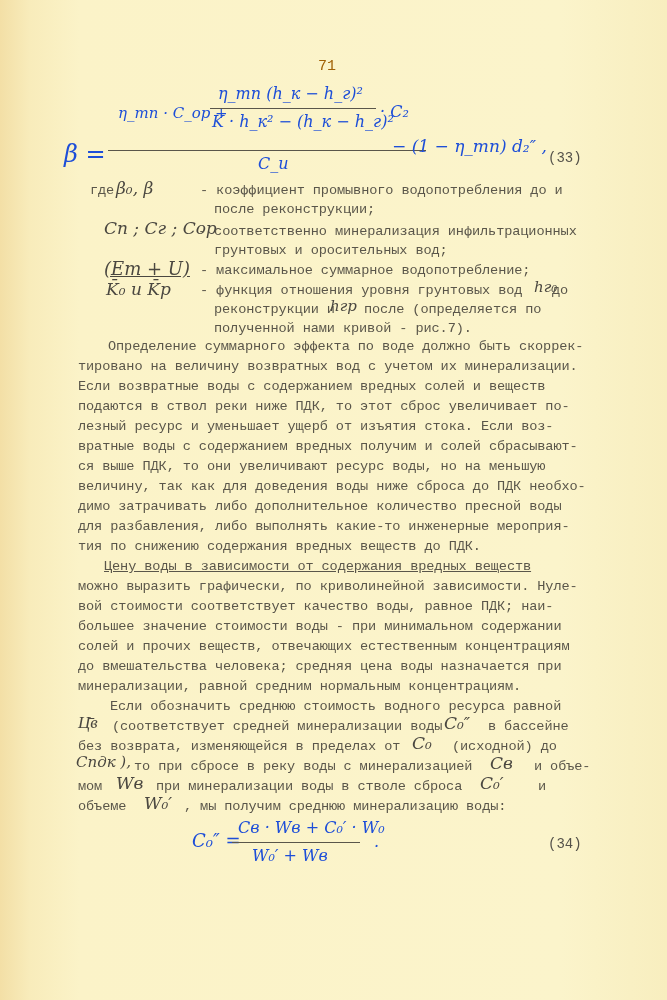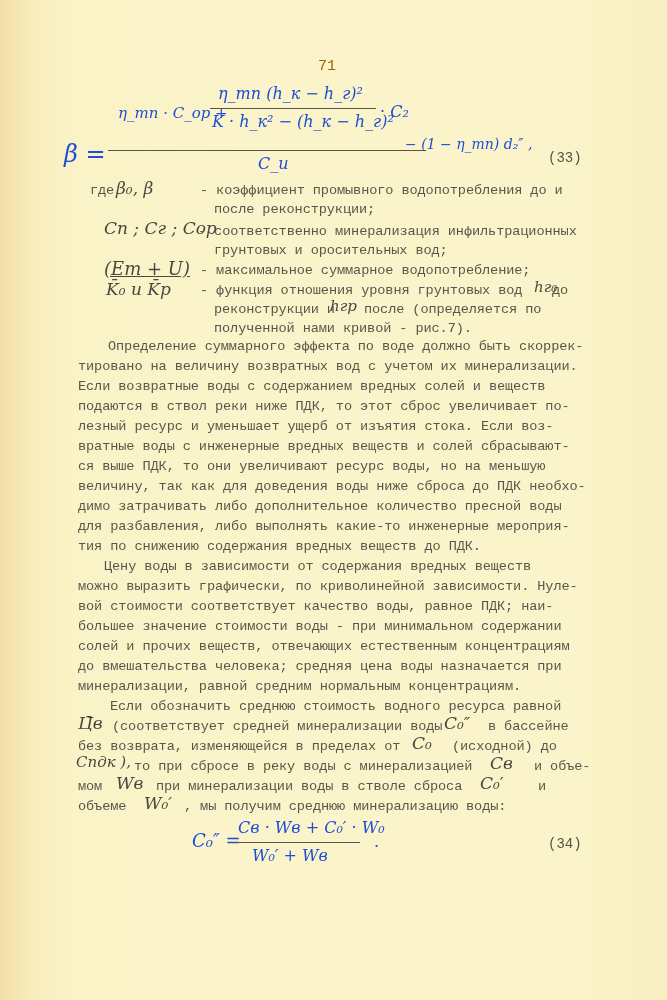--- a/index.html
+++ b/index.html
@@ -27,21 +27,21 @@
 
   <div>
     <div class="abs math" style="left:64px;top:140px;font-size:24px;">β =</div>
     <div class="abs math" style="left:118px;top:104px;font-size:15px;">η_mn · C_op +</div>
     <div class="abs math" style="left:218px;top:84px;font-size:16px;">η_mn (h_к − h_г)²</div>
     <div class="frac-line" style="left:210px;top:108px;width:166px;"></div>
     <div class="abs math" style="left:212px;top:112px;font-size:16px;">K · h_к² − (h_к − h_г)²</div>
     <div class="abs math" style="left:380px;top:102px;font-size:16px;">· C₂</div>
     <div class="frac-line" style="left:108px;top:150px;width:318px;"></div>
     <div class="abs math" style="left:258px;top:154px;font-size:16px;">C_и</div>
-    <div class="abs math" style="left:405px;top:136px;font-size:14px;">− (1 − η_mn) d₂″ ,</div>
+    <div class="abs math" style="left:392px;top:136px;font-size:17px;">− (1 − η_mn) d₂″ ,</div>
     <div class="eqnum" style="left:548px;top:150px;">(33)</div>
   </div>
 
   <div>
     <div class="line" style="left:90px;top:183px;">где</div>
 
     <div class="sym" style="left:116px;top:178px;">β₀, β</div>
     <div class="line" style="left:200px;top:183px;">- коэффициент промывного водопотребления до и</div>
     <div class="line" style="left:214px;top:202px;">после реконструкции;</div>
 
@@ -61,42 +61,42 @@
     <div class="line" style="left:364px;top:302px;">после (определяется по</div>
     <div class="line" style="left:214px;top:321px;">полученной нами кривой - рис.7).</div>
   </div>
 
   <div>
     <div class="line" style="left:108px;top:339px;">Определение суммарного эффекта по воде должно быть скоррек-</div>
     <div class="line" style="left:78px;top:359px;">тировано на величину возвратных вод с учетом их минерализации.</div>
     <div class="line" style="left:78px;top:379px;">Если возвратные воды с содержанием вредных солей и веществ</div>
     <div class="line" style="left:78px;top:399px;">подаются в ствол реки ниже ПДК, то этот сброс увеличивает по-</div>
     <div class="line" style="left:78px;top:419px;">лезный ресурс и уменьшает ущерб от изъятия стока. Если воз-</div>
-    <div class="line" style="left:78px;top:439px;">вратные воды с инженерные вредных веществ и солей сбрасывают-</div>
+    <div class="line" style="left:78px;top:439px;">вратные воды с содержанием вредных получим и солей сбрасывают-</div>
     <div class="line" style="left:78px;top:459px;">ся выше ПДК, то они увеличивают ресурс воды, но на меньшую</div>
     <div class="line" style="left:78px;top:479px;">величину, так как для доведения воды ниже сброса до ПДК необхо-</div>
     <div class="line" style="left:78px;top:499px;">димо затрачивать либо дополнительное количество пресной воды</div>
     <div class="line" style="left:78px;top:519px;">для разбавления, либо выполнять какие-то инженерные мероприя-</div>
     <div class="line" style="left:78px;top:539px;">тия по снижению содержания вредных веществ до ПДК.</div>
   </div>
 
   <div>
-    <div class="line" style="left:104px;top:559px;">Цену воды в зависимости от  содержания вредных веществ</div>
+    <div class="line" style="left:104px;top:559px;text-decoration:underline;">Цену воды в зависимости от  содержания вредных веществ</div>
     <div class="line" style="left:78px;top:579px;">можно выразить графически, по криволинейной зависимости. Нуле-</div>
     <div class="line" style="left:78px;top:599px;">вой стоимости соответствует качество воды, равное ПДК; наи-</div>
     <div class="line" style="left:78px;top:619px;">большее значение стоимости воды - при минимальном содержании</div>
     <div class="line" style="left:78px;top:639px;">солей и прочих веществ, отвечающих естественным концентрациям</div>
     <div class="line" style="left:78px;top:659px;">до вмешательства человека; средняя цена воды назначается при</div>
     <div class="line" style="left:78px;top:679px;">минерализации, равной средним нормальным концентрациям.</div>
   </div>
 
   <div>
     <div class="line" style="left:110px;top:699px;">Если обозначить среднюю стоимость водного ресурса равной</div>
 
-    <div class="sym" style="left:78px;top:713px;">Ц̄в</div>
+    <div class="sym" style="left:78px;top:713px;font-family:Liberation Serif, serif;">Ц̄в</div>
     <div class="line" style="left:112px;top:719px;">(соответствует средней минерализации воды</div>
     <div class="sym" style="left:444px;top:713px;font-style:italic;">C₀″</div>
     <div class="line" style="left:488px;top:719px;">в бассейне</div>
 
     <div class="line" style="left:78px;top:739px;">без возврата, изменяющейся в пределах от</div>
     <div class="sym" style="left:412px;top:733px;">C₀</div>
     <div class="line" style="left:452px;top:739px;">(исходной) до</div>
 
     <div class="sym" style="left:76px;top:753px;font-size:15px;">Cпдк ),</div>
     <div class="line" style="left:134px;top:759px;">то при сбросе в реку воды с минерализацией</div>

